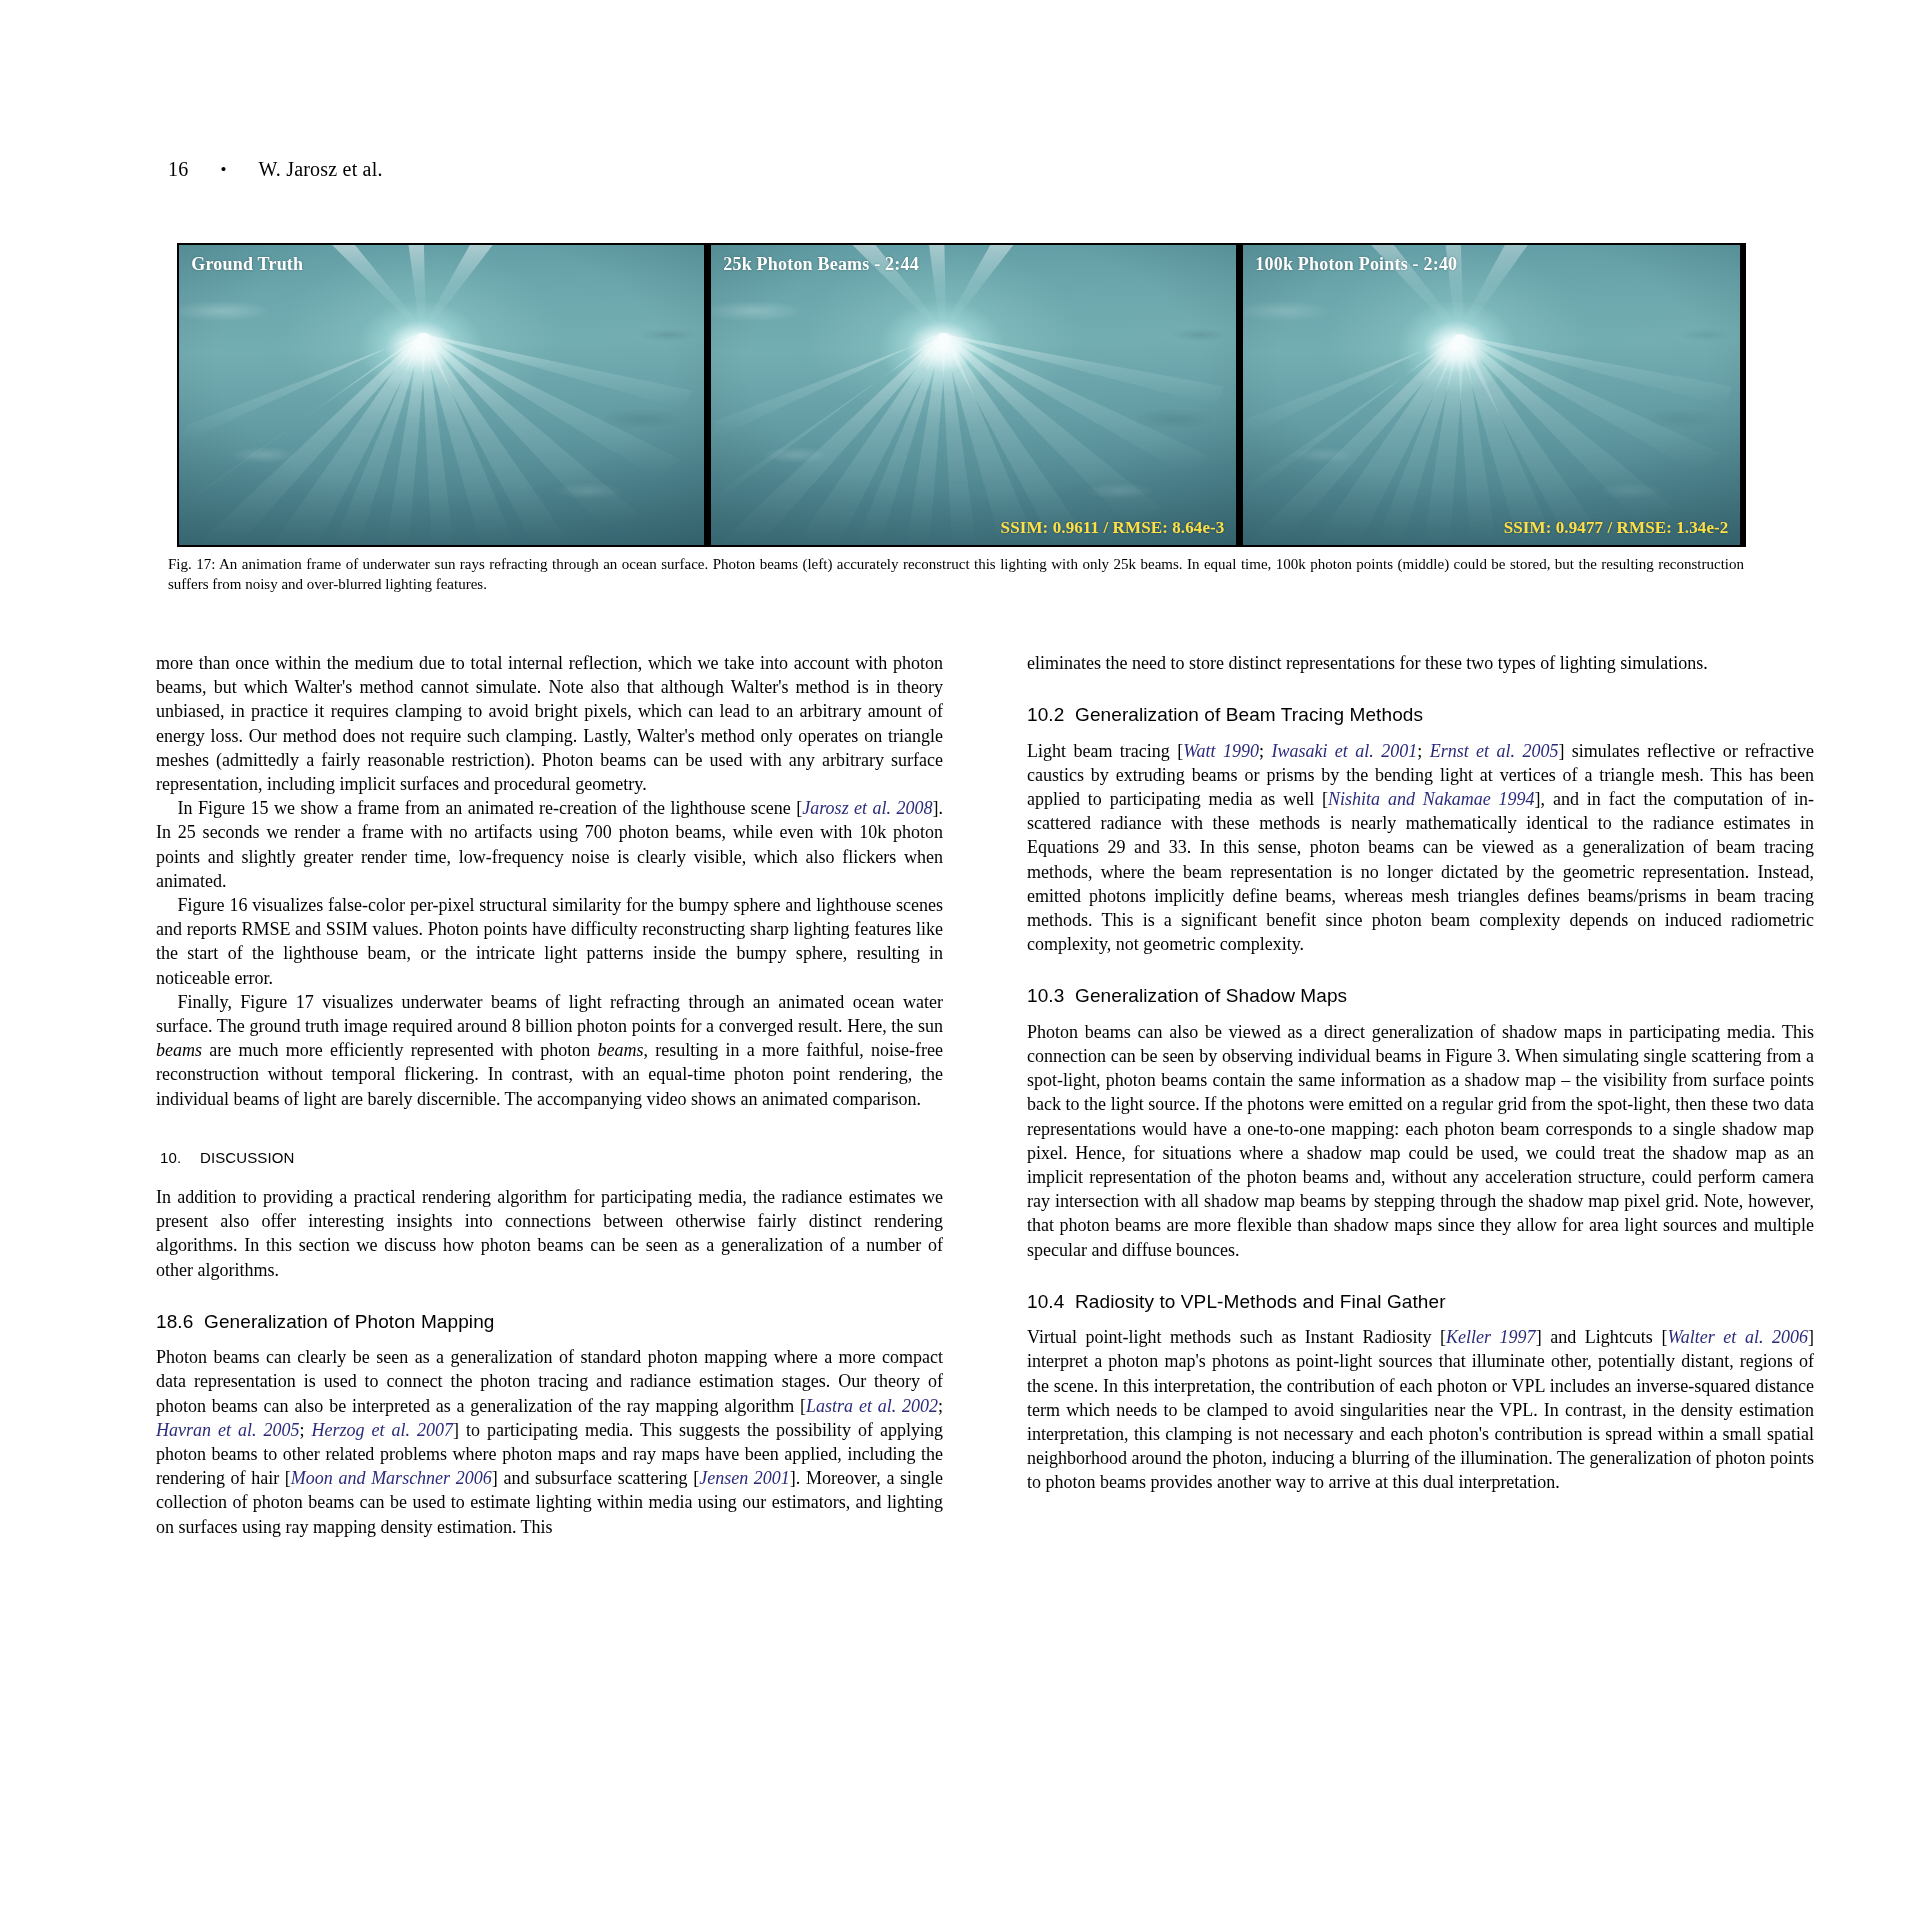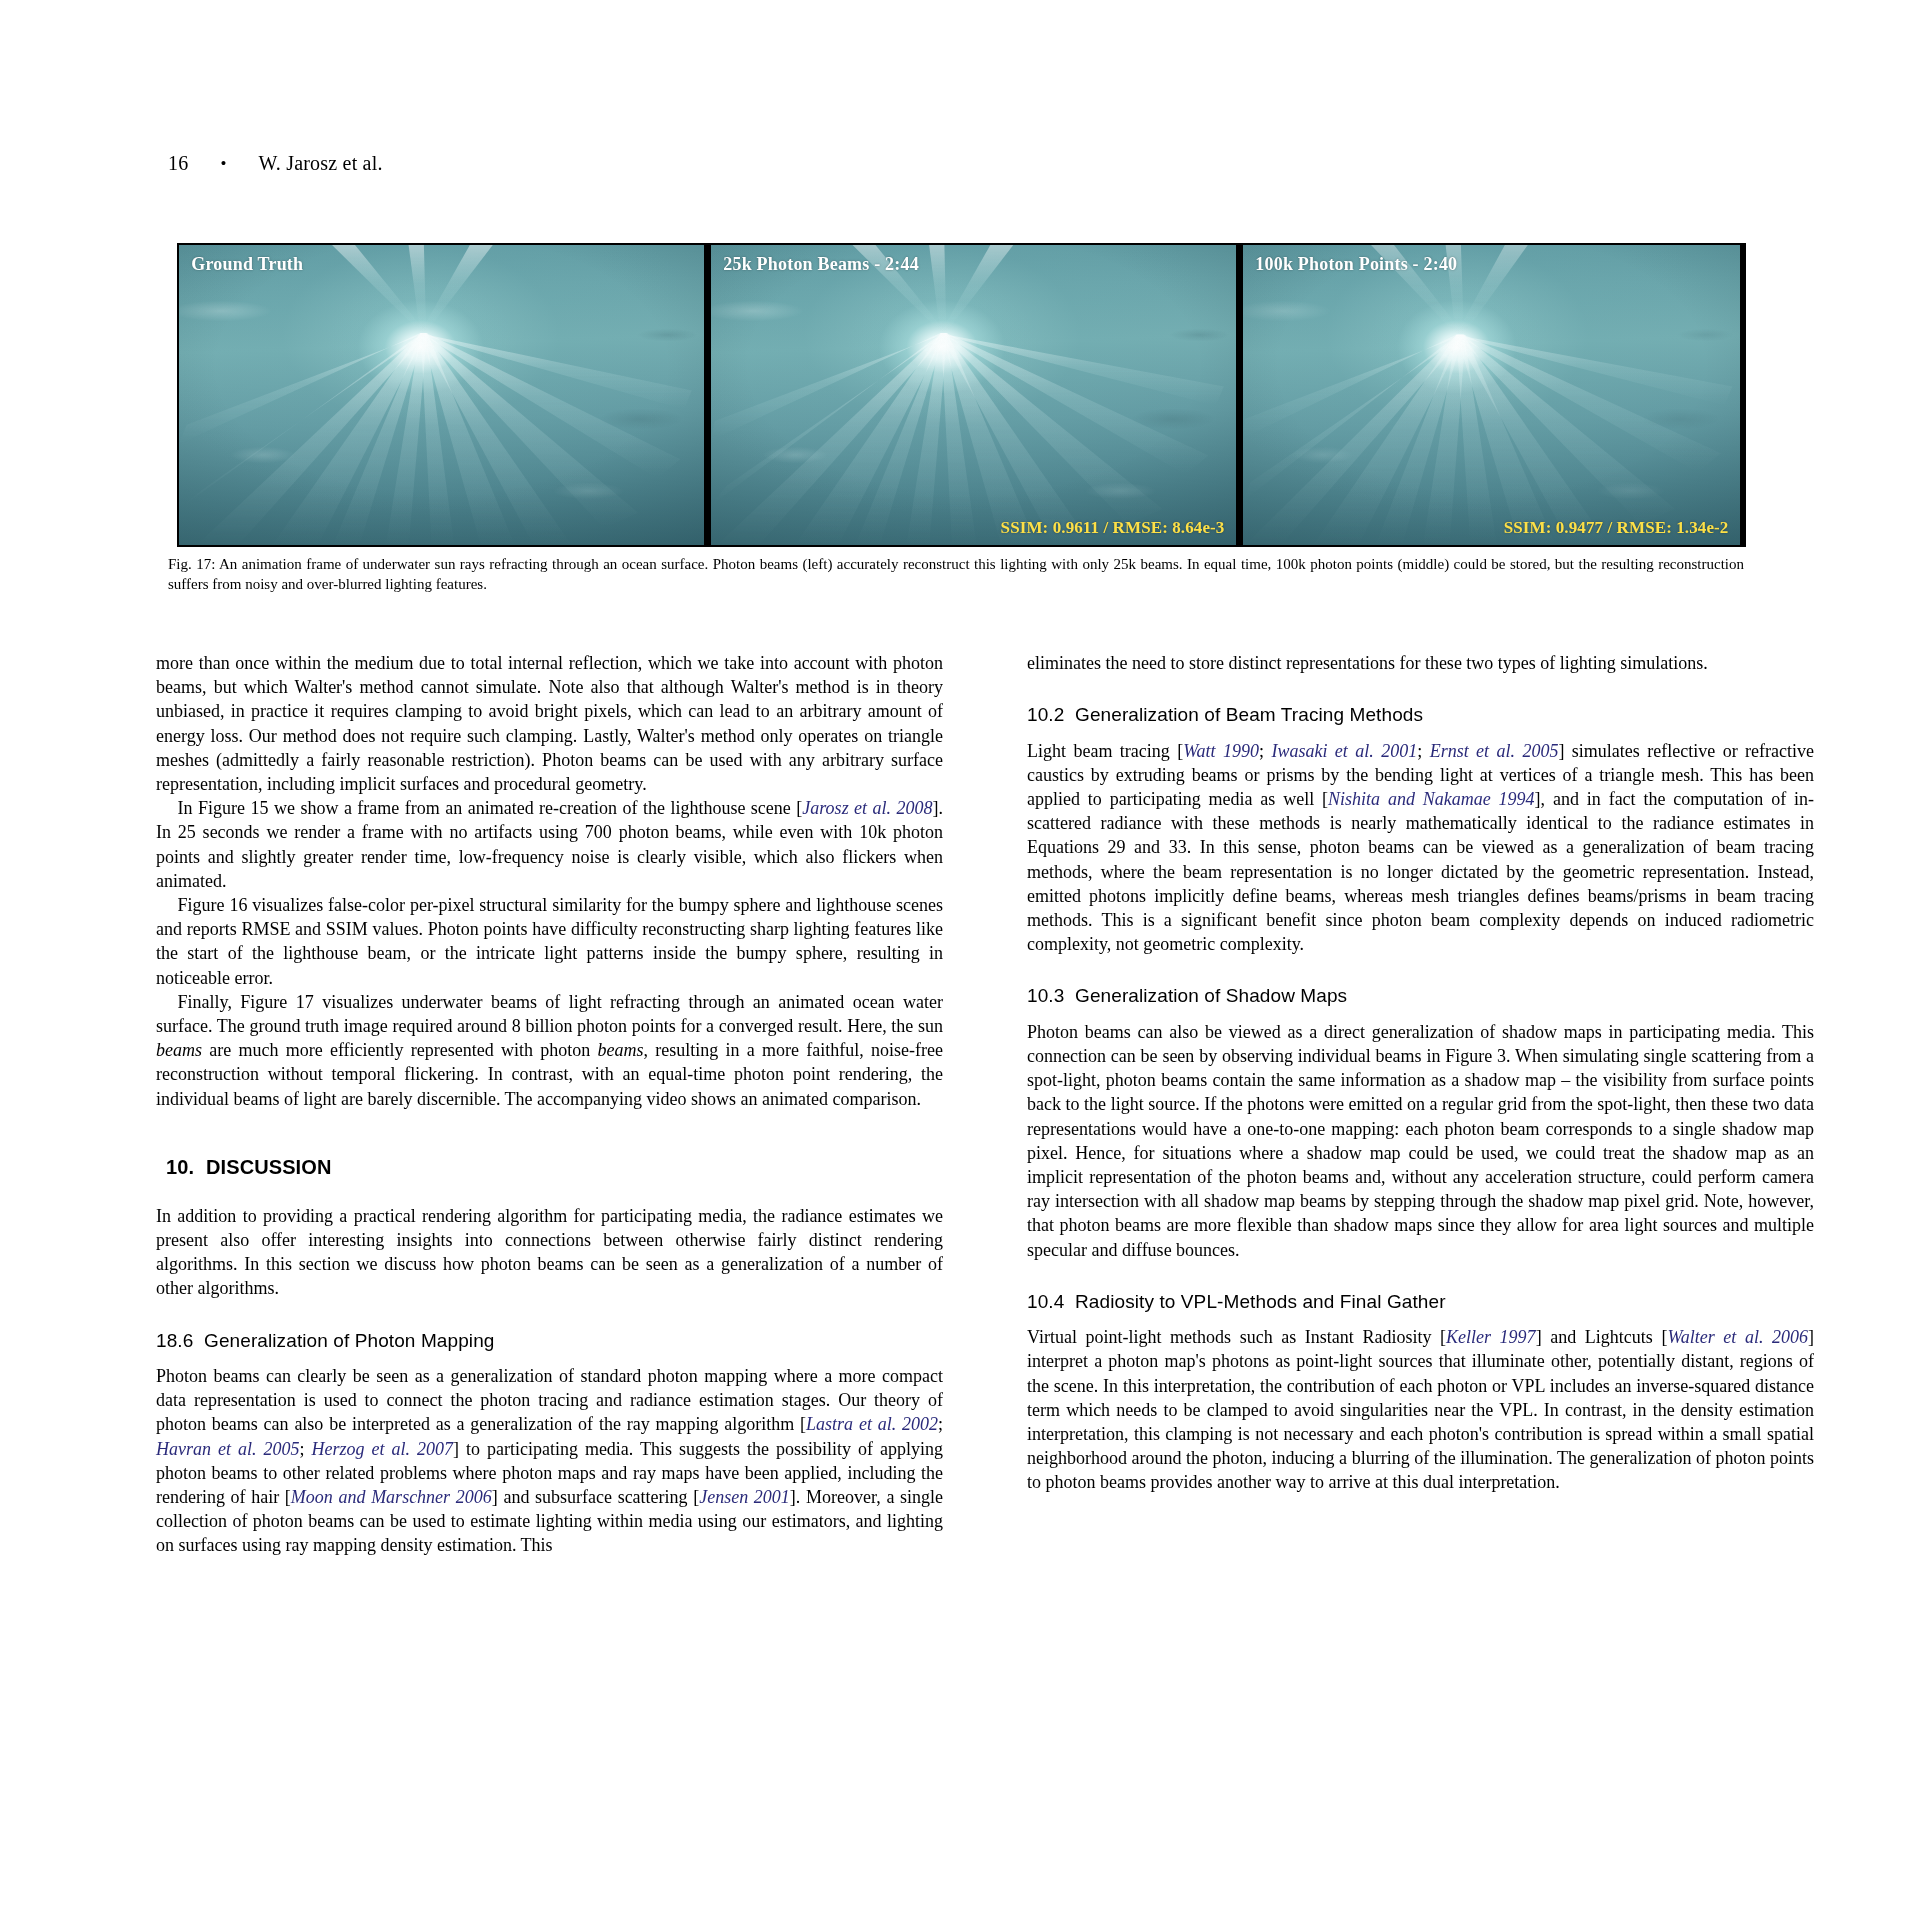--- a/index.html
+++ b/index.html
@@ -20,21 +20,21 @@
     position: absolute;
     left: 0; top: 0;
     width: 1911px;
     height: 2703px;
   }
 
   
   .runhead {
     position: absolute;
     left: 168px;
-    top: 152px;
+    top: 158px;
     font-size: 20px;
     letter-spacing: 0.2px;
     white-space: nowrap;
   }
   .runhead .pageno { margin-right: 32px; }
   .runhead .bullet { margin-right: 32px; font-size: 17px; vertical-align: 0.8px; }
 
   
   .figure {
     position: absolute;
@@ -136,23 +136,23 @@
   .col p {
     margin: 0;
     text-align: justify;
     text-justify: inter-word;
     hyphens: none;
   }
   .col p.indent { text-indent: 21.6px; }
 
   h2.section {
     font-family: "Liberation Sans", "DejaVu Sans", sans-serif;
-    font-weight: bold;
-    font-size: 20px;
-    margin: 10px;
+    font-weight: normal;
+    font-size: 15px;
+    margin: 4px;
     padding: 0;
     letter-spacing: 0.1px;
     white-space: nowrap;
   }
   h2.section .num { display: inline-block; min-width: 40px; }
 
   h3.subsection {
     font-family: "Liberation Sans", "DejaVu Sans", sans-serif;
     font-weight: normal;
     font-size: 19px;

